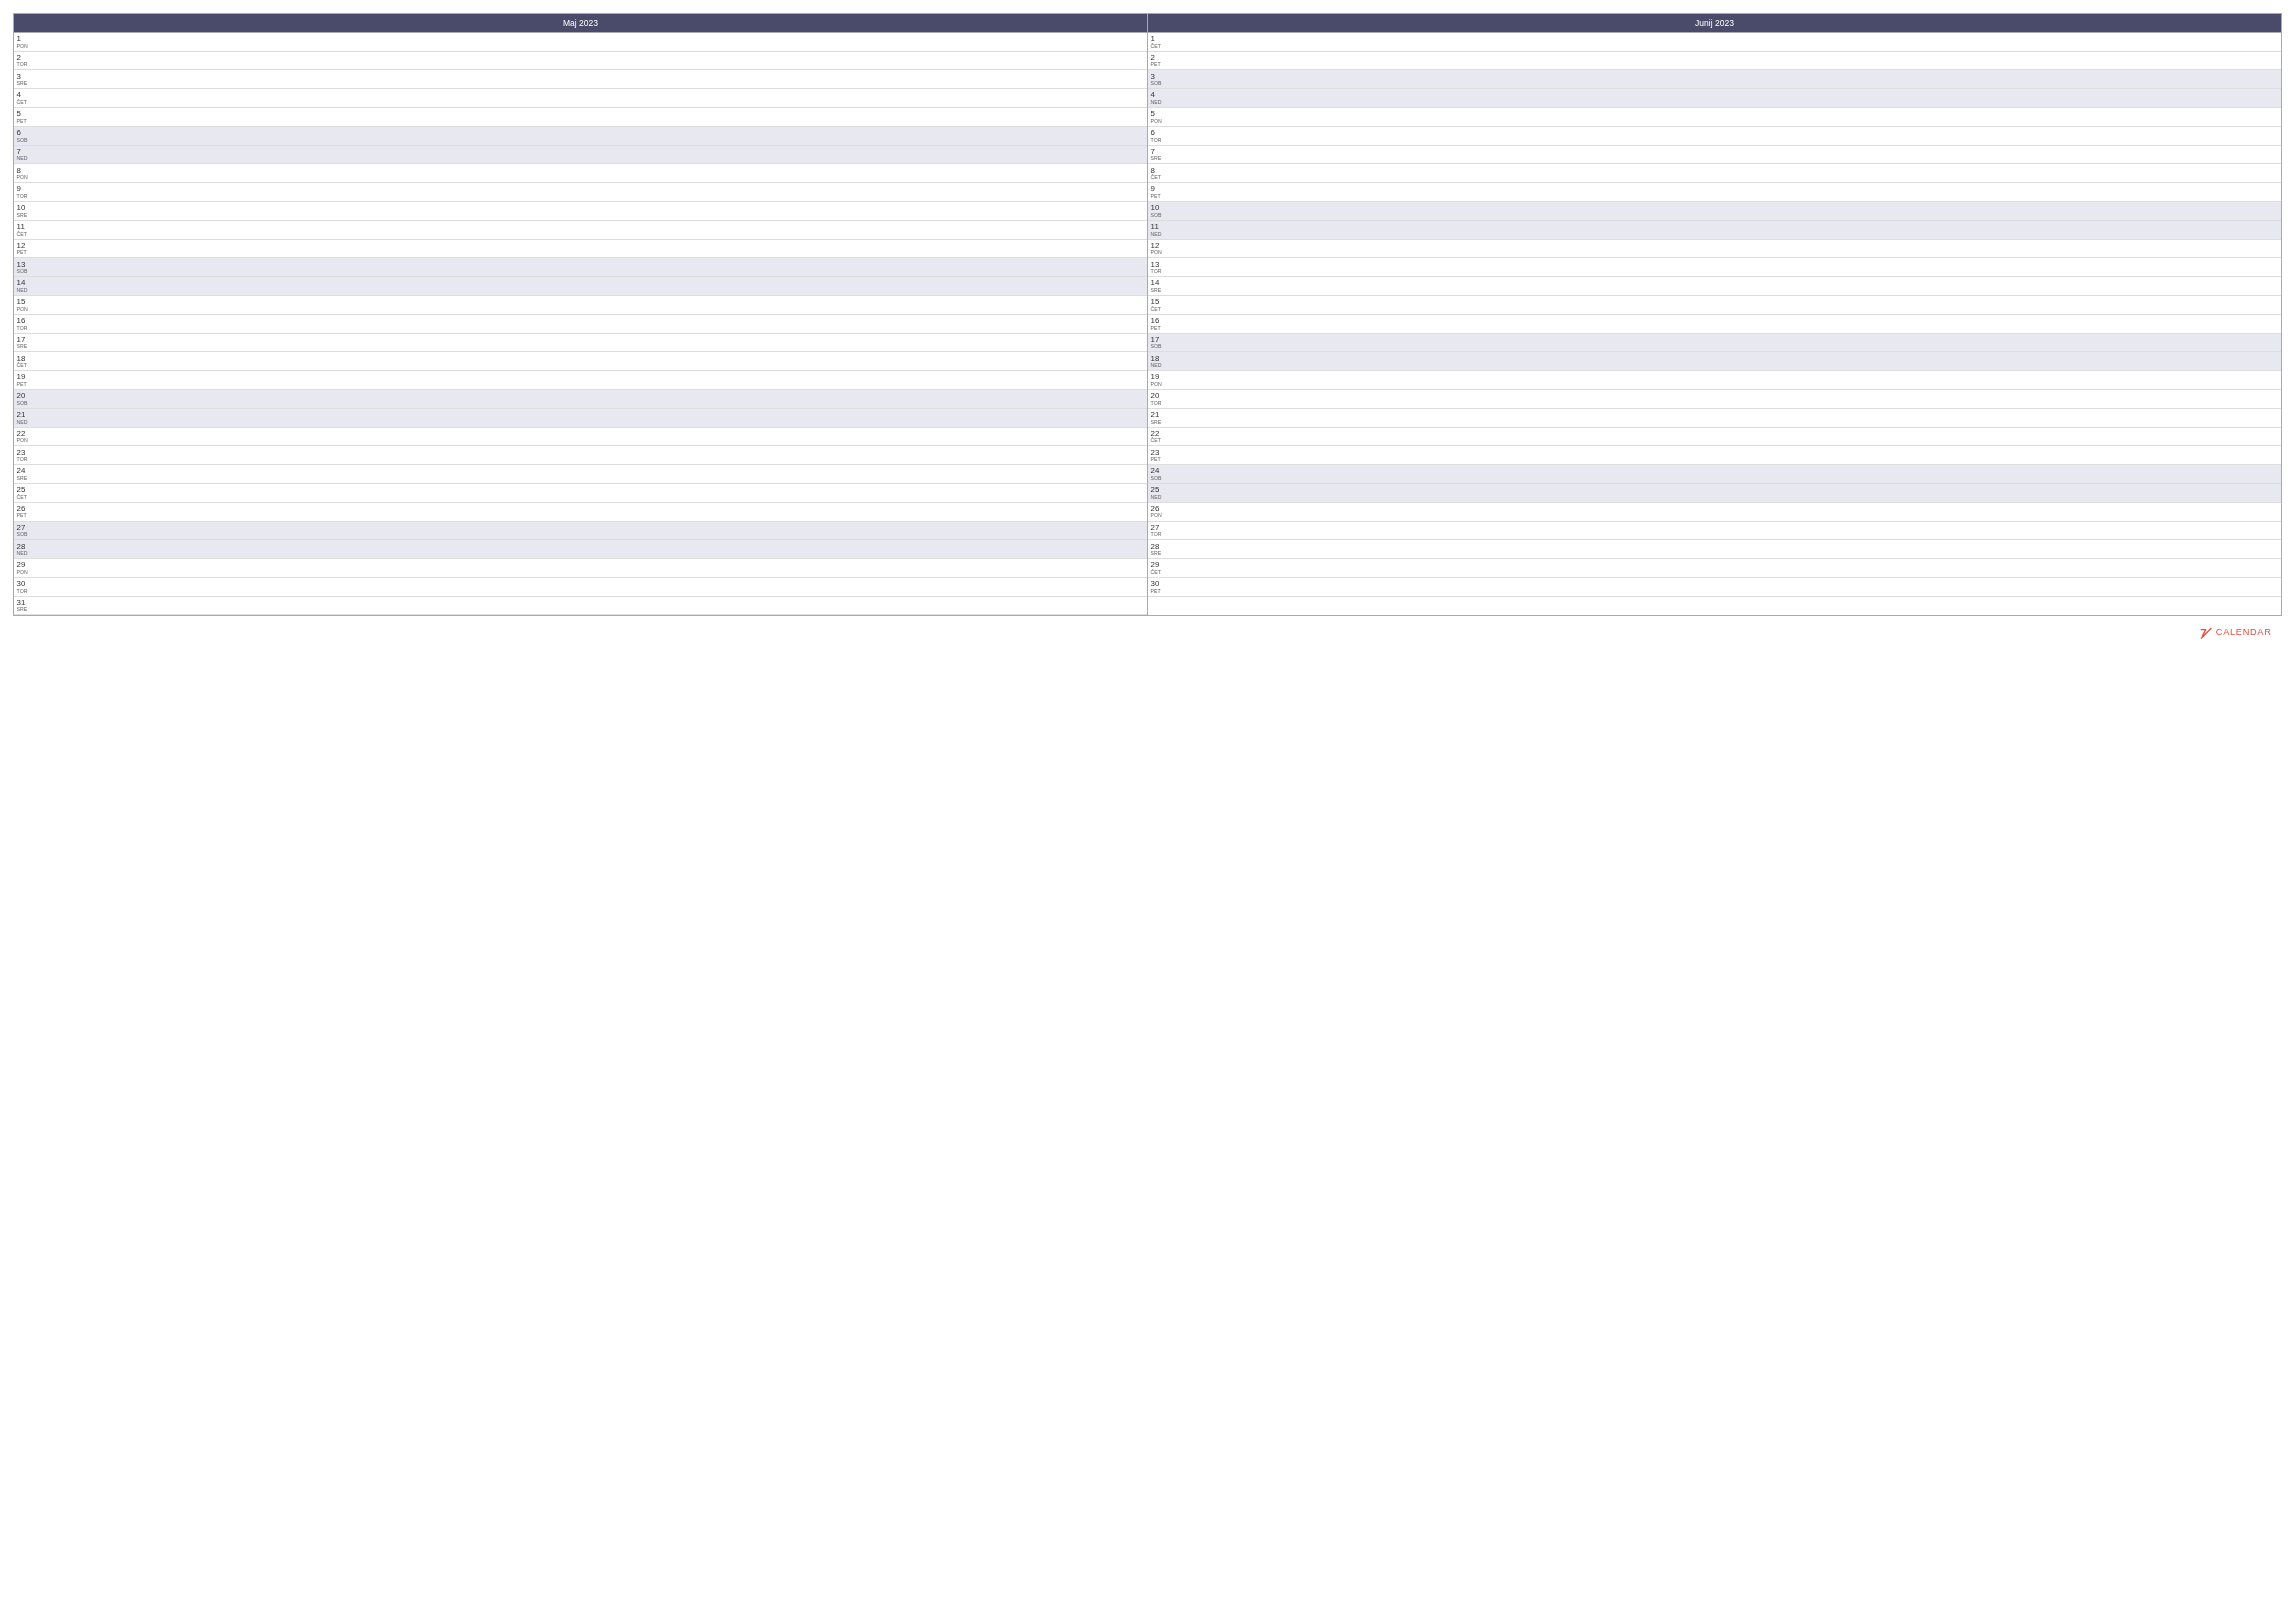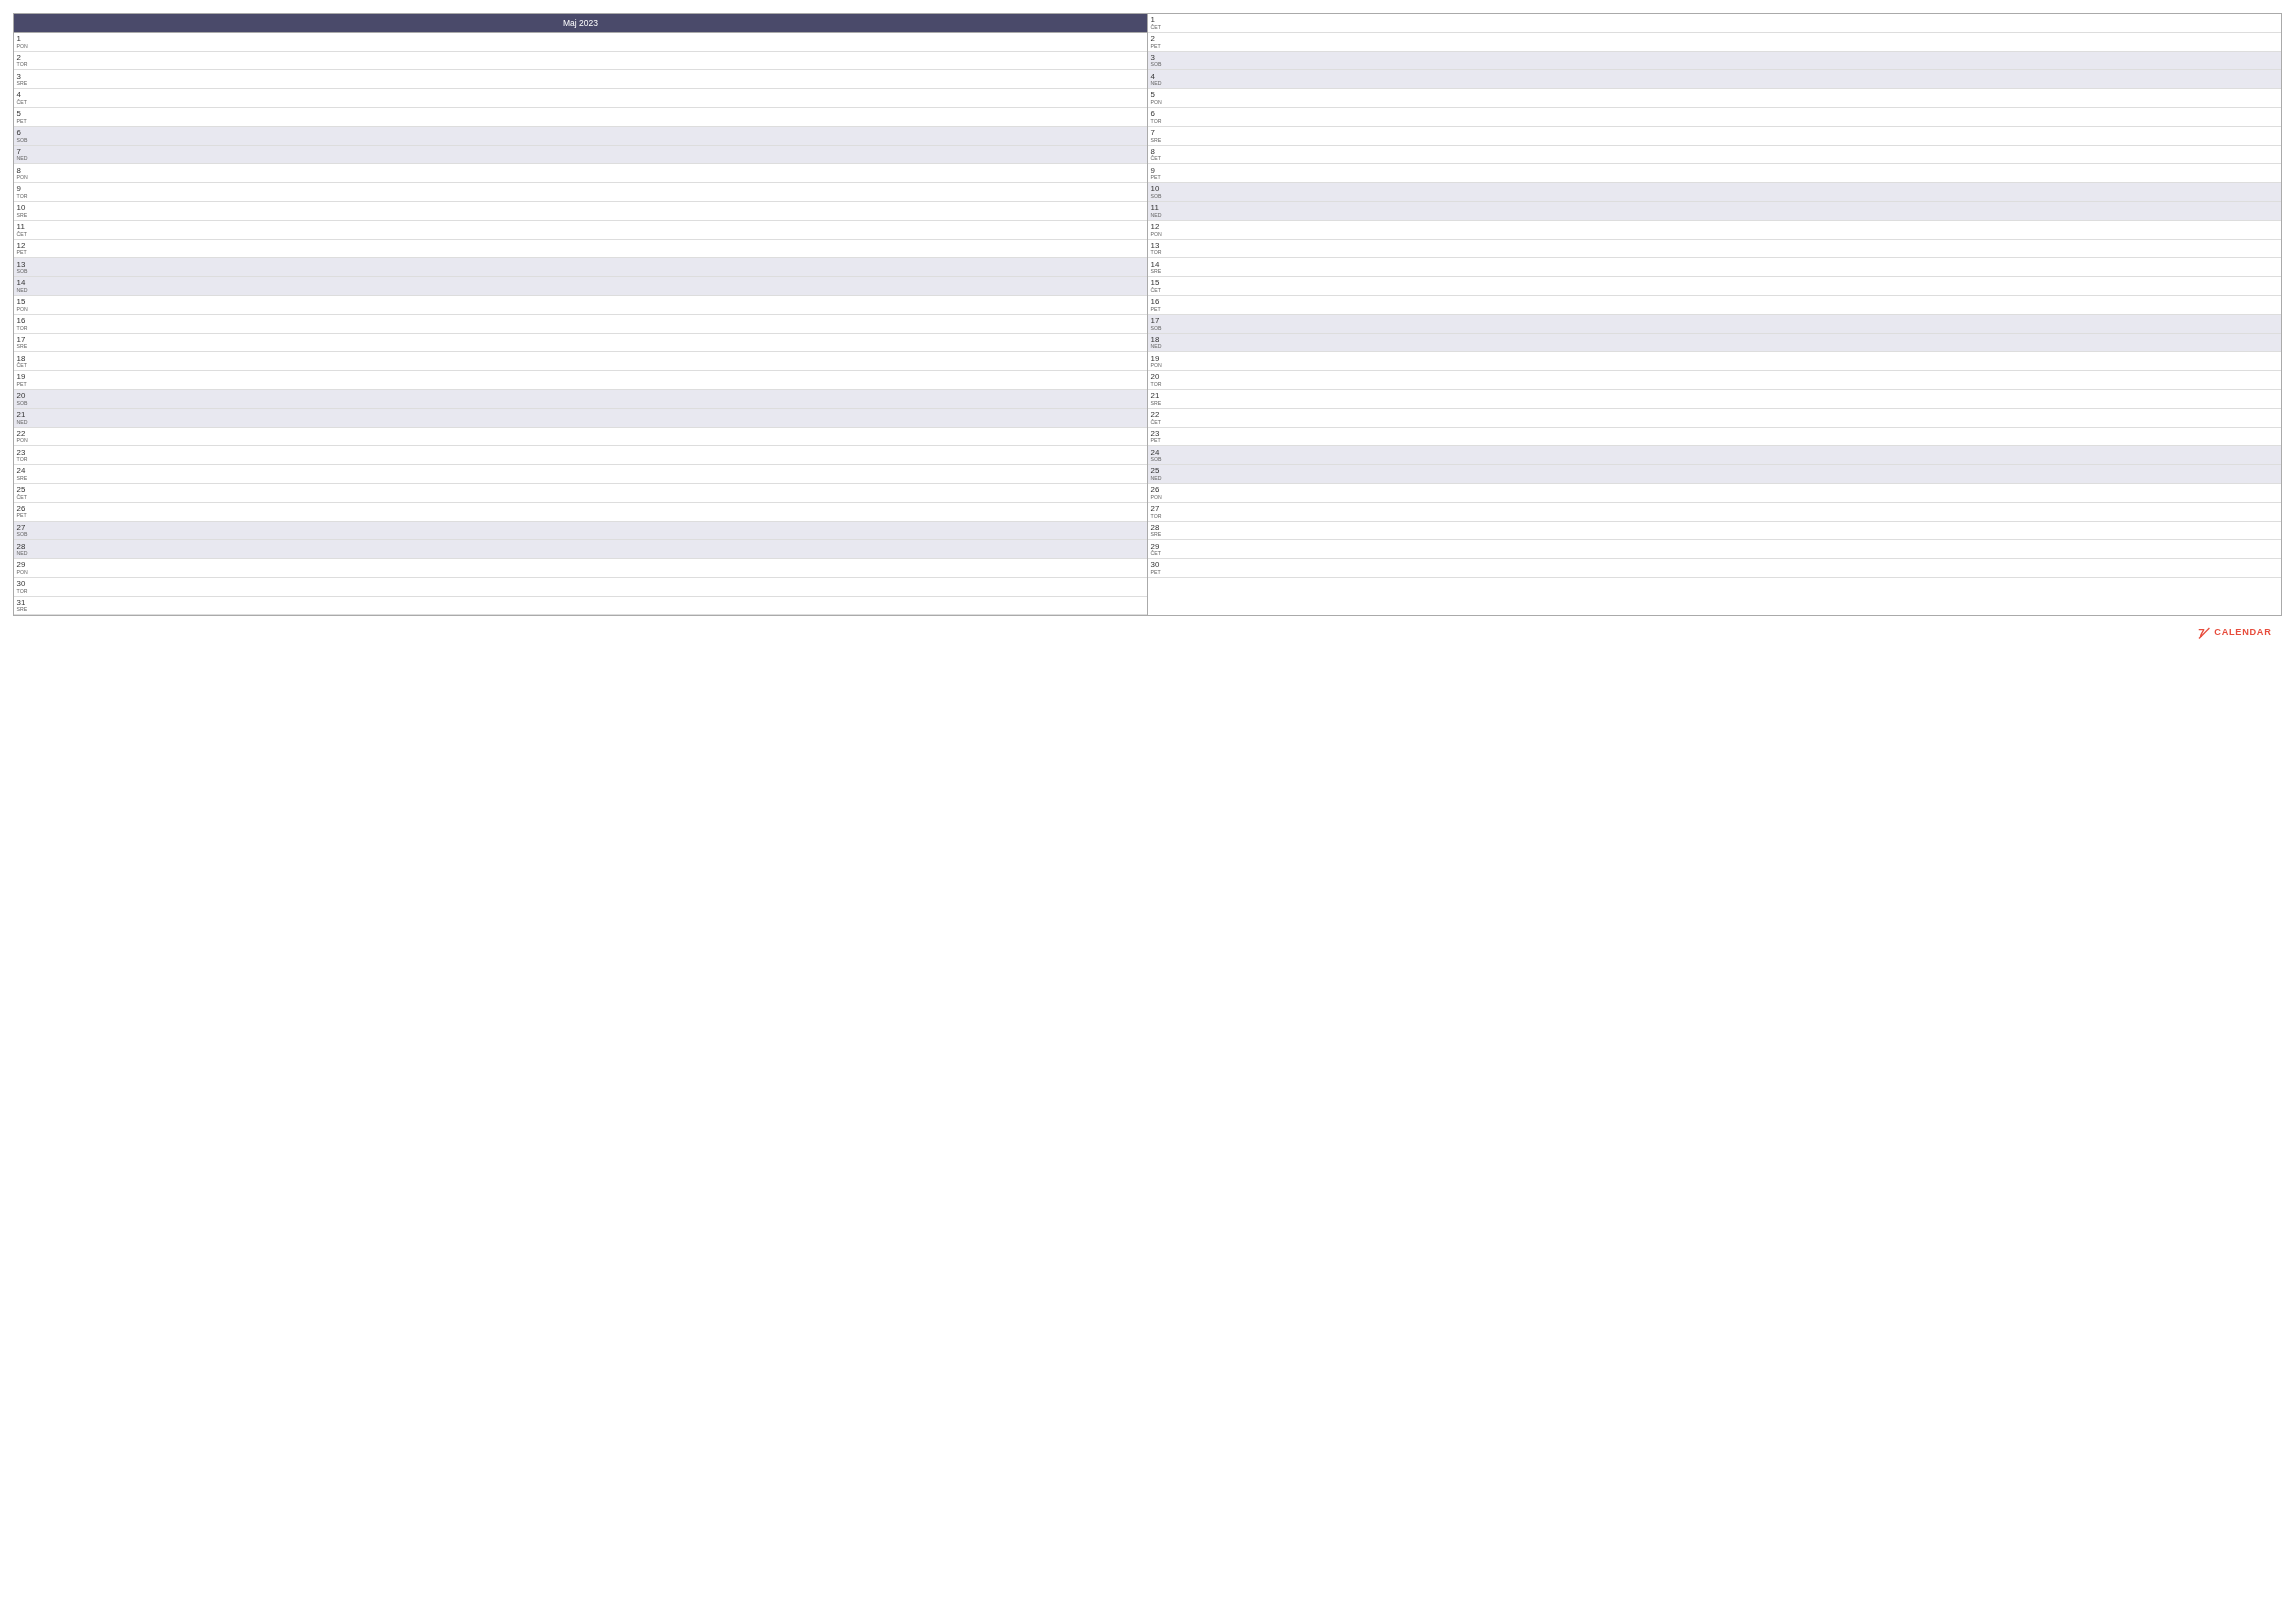--- a/index.html
+++ b/index.html
@@ -80,21 +80,21 @@
       gap: 2.6px;
     }
     .footer-logo-icon {
       color: #e74c3c;
       font-size: 13px;
       font-weight: bold;
     }
     .footer-logo-text {
       color: #e74c3c;
       font-size: 9.2px;
-      font-weight: bold;
+      font-weight: normal;
       letter-spacing: 0.7px;
     }
   </style>
 </head>
 <body>
 
 <div class="page">
   <div class="calendar-grid">
 
   <div class="month-column">
@@ -280,20 +280,21 @@
           </div>
         </div>
         <div class="day-row weekday">
           <div class="day-info">
             <span class="day-number">31</span>
             <span class="day-abbr">SRE</span>
           </div>
         </div>
       </div>
       <div class="month-column">
+        <div class="month-header">Junij 2023</div>
         <div class="day-row weekday">
           <div class="day-info">
             <span class="day-number">1</span>
             <span class="day-abbr">ČET</span>
           </div>
         </div>
         <div class="day-row weekday">
           <div class="day-info">
             <span class="day-number">2</span>
             <span class="day-abbr">PET</span>

